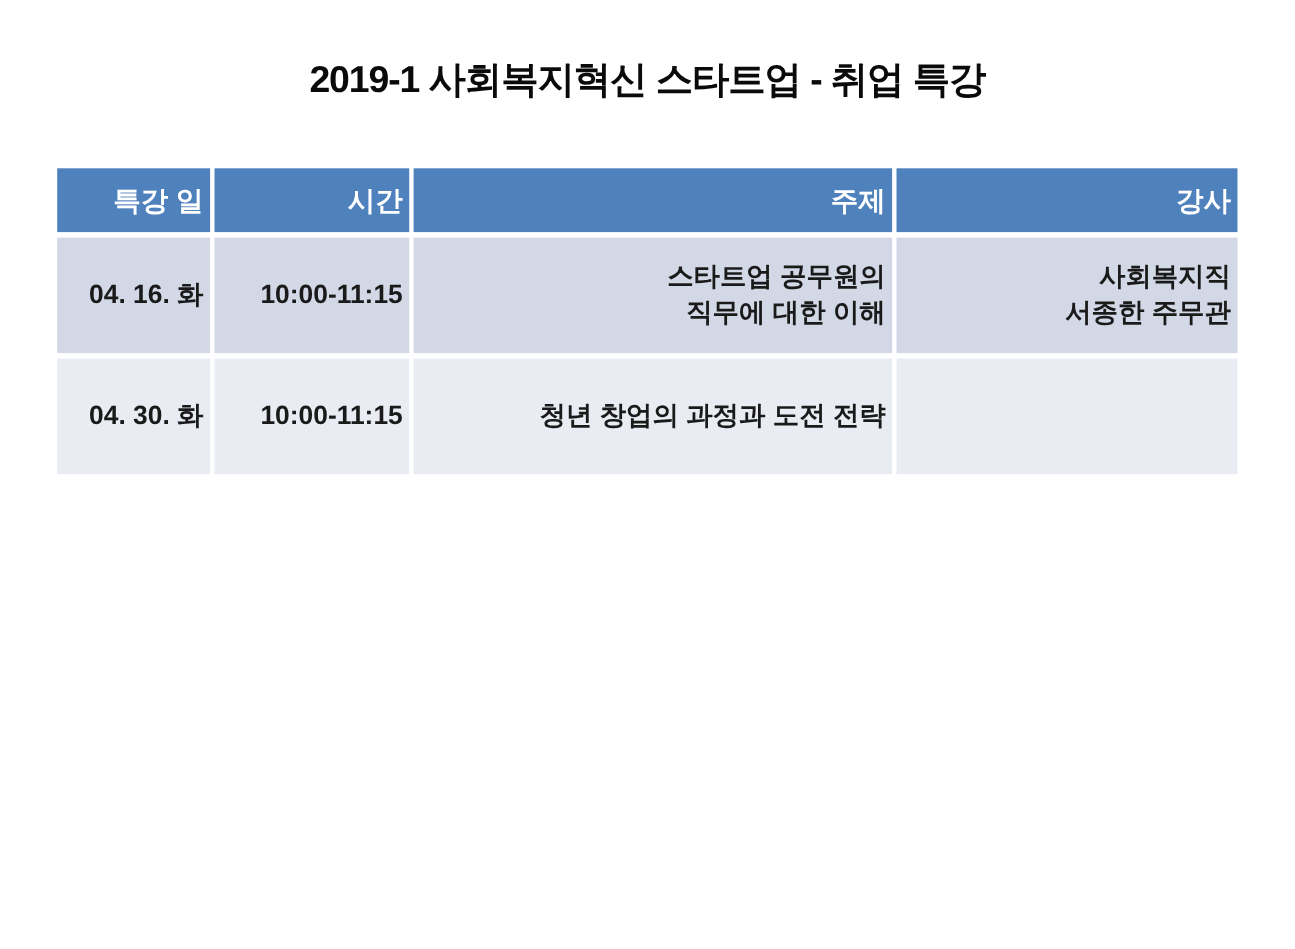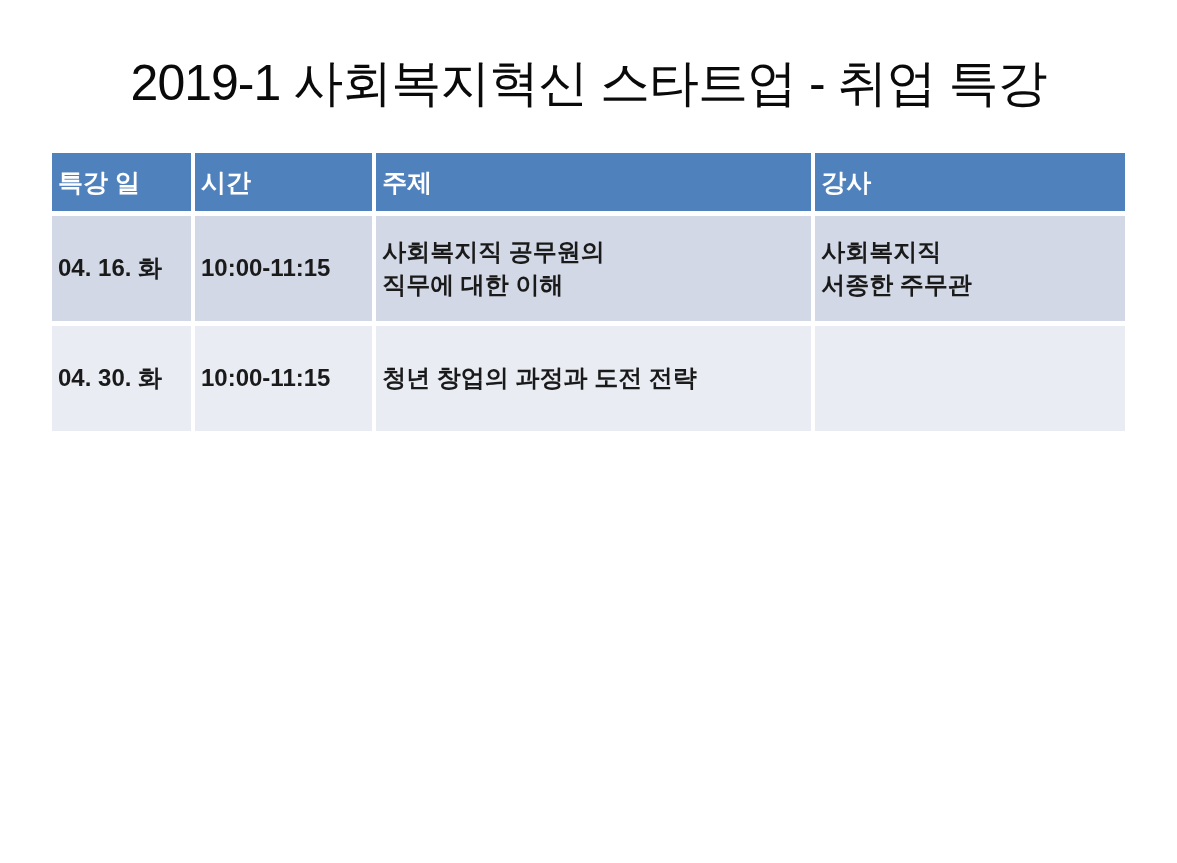--- a/index.html
+++ b/index.html
@@ -8,36 +8,36 @@
     background: #ffffff;
     font-family: "Liberation Sans", sans-serif;
     overflow: hidden;
   }
   .page { position: relative; width: 1177px; height: 863px; background: #ffffff; }
 
   .title {
     position: absolute;
     top: 50px; left: 0; width: 100%;
     text-align: center;
-    font-size: 50px;
-    font-weight: normal;
+    font-size: 34px;
+    font-weight: bold;
     color: #0a0a0a;
     letter-spacing: -1px;
   }
 
   .table-wrap { position: absolute; left: 48px; top: 148px; width: 1081px; }
   table.schedule {
     width: 100%;
     border-collapse: separate;
     border-spacing: 4px 5px;
     background: #ffffff;
     table-layout: fixed;
   }
   th, td {
-    text-align: left;
+    text-align: right;
     vertical-align: middle;
     font-weight: bold;
     padding: 4px 6px;
   }
   th {
     background: #4F81BD;
     color: #ffffff;
     font-size: 25px;
     height: 58px;
   }
@@ -83,21 +83,21 @@
           <th>시간</th>
           <th>주제</th>
           <th>강사</th>
         </tr>
       </thead>
       <tbody>
         <tr class="band-a">
           <td>04. 16. 화</td>
           <td>10:00-11:15</td>
           <td>
-            <div>사회복지직 공무원의</div>
+            <div>스타트업 공무원의</div>
             <div>직무에 대한 이해</div>
           </td>
           <td>
             <div>사회복지직</div>
             <div>서종한 주무관</div>
           </td>
         </tr>
         <tr class="band-b">
           <td>04. 30. 화</td>
           <td>10:00-11:15</td>

